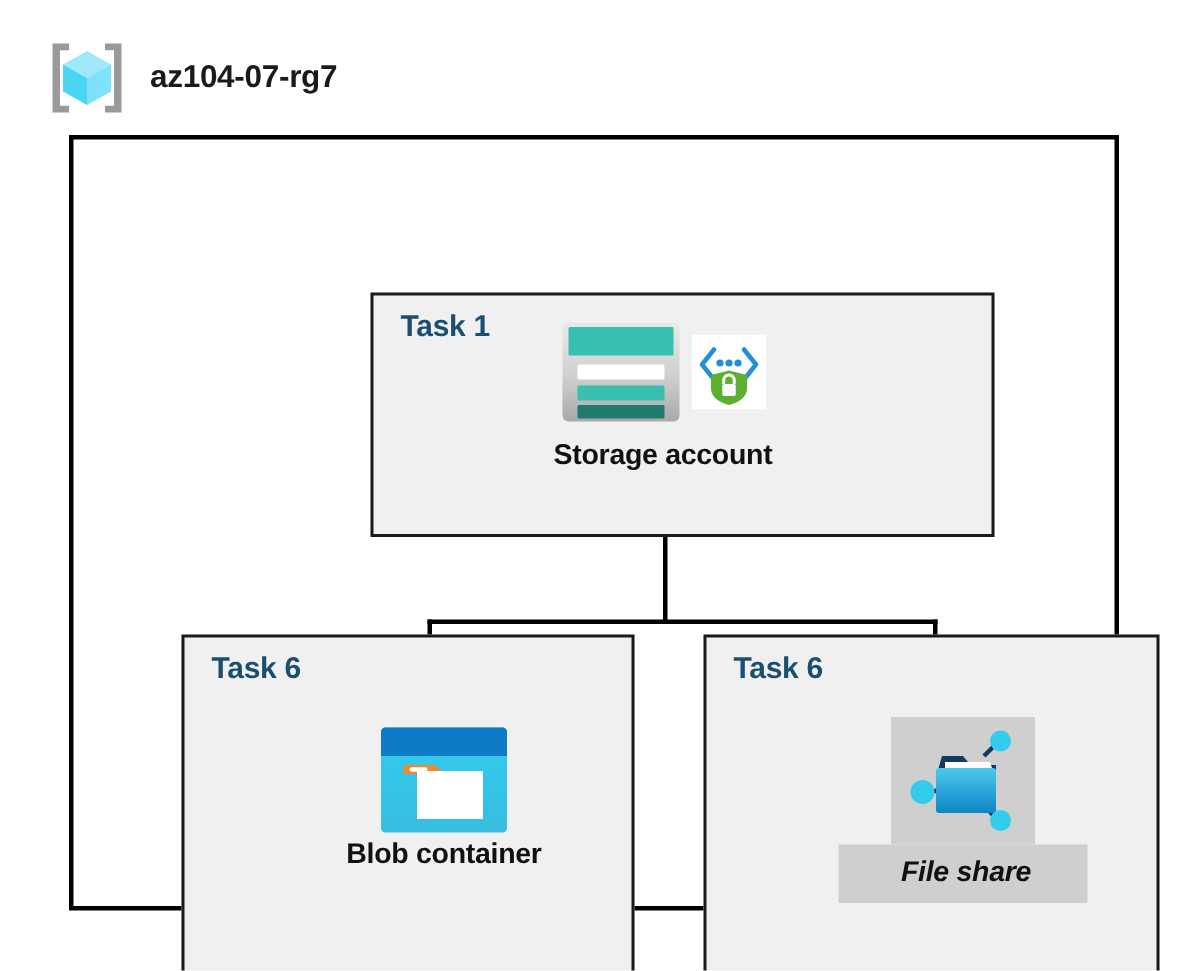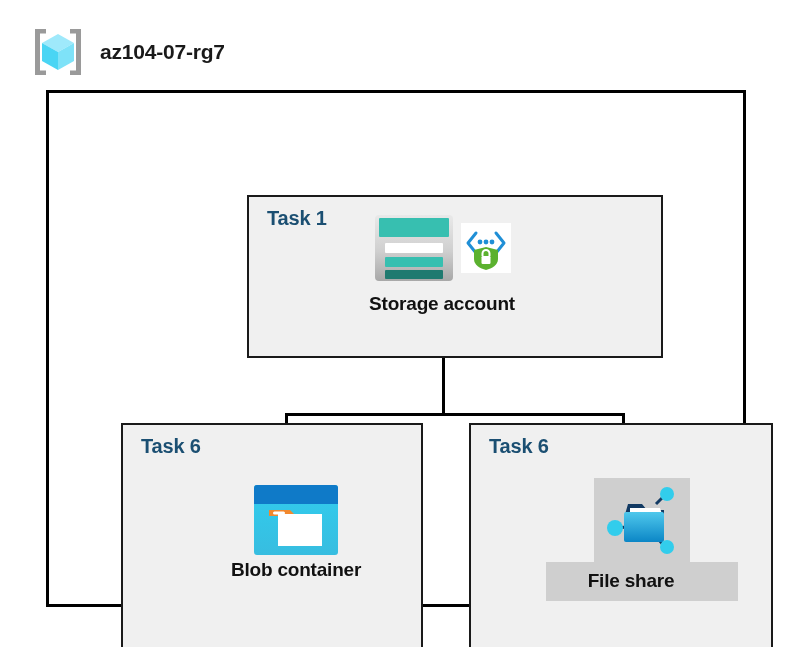--- a/index.html
+++ b/index.html
@@ -93,22 +93,23 @@
   #node-blob .node-caption { margin-top: 2px; }
 
   
   #node-fileshare { left: 487px; top: 385px; width: 212px; }
   #fileshare-icon-wrap {
     background: #cfcfcf;
     padding: 6px 10px 2px 10px;
   }
   #node-fileshare .node-caption {
     background: #cfcfcf;
-    padding: 8px 64px 9px 42px;
+    padding: 8px 38px 9px 42px;
     margin-top: 0px;
+    font-style: italic;
   }
 
   
   .conn { position: absolute; background: #000000; }
   #conn-trunk    { left: 393px; top: 265px; width: 3px;  height: 58px; }
   #conn-cross    { left: 236px; top: 320px; width: 340px; height: 3px; }
   #conn-left-leg { left: 236px; top: 320px; width: 3px;  height: 65px; }
   #conn-right-leg{ left: 573px; top: 320px; width: 3px;  height: 65px; }
 </style>
 </head>

